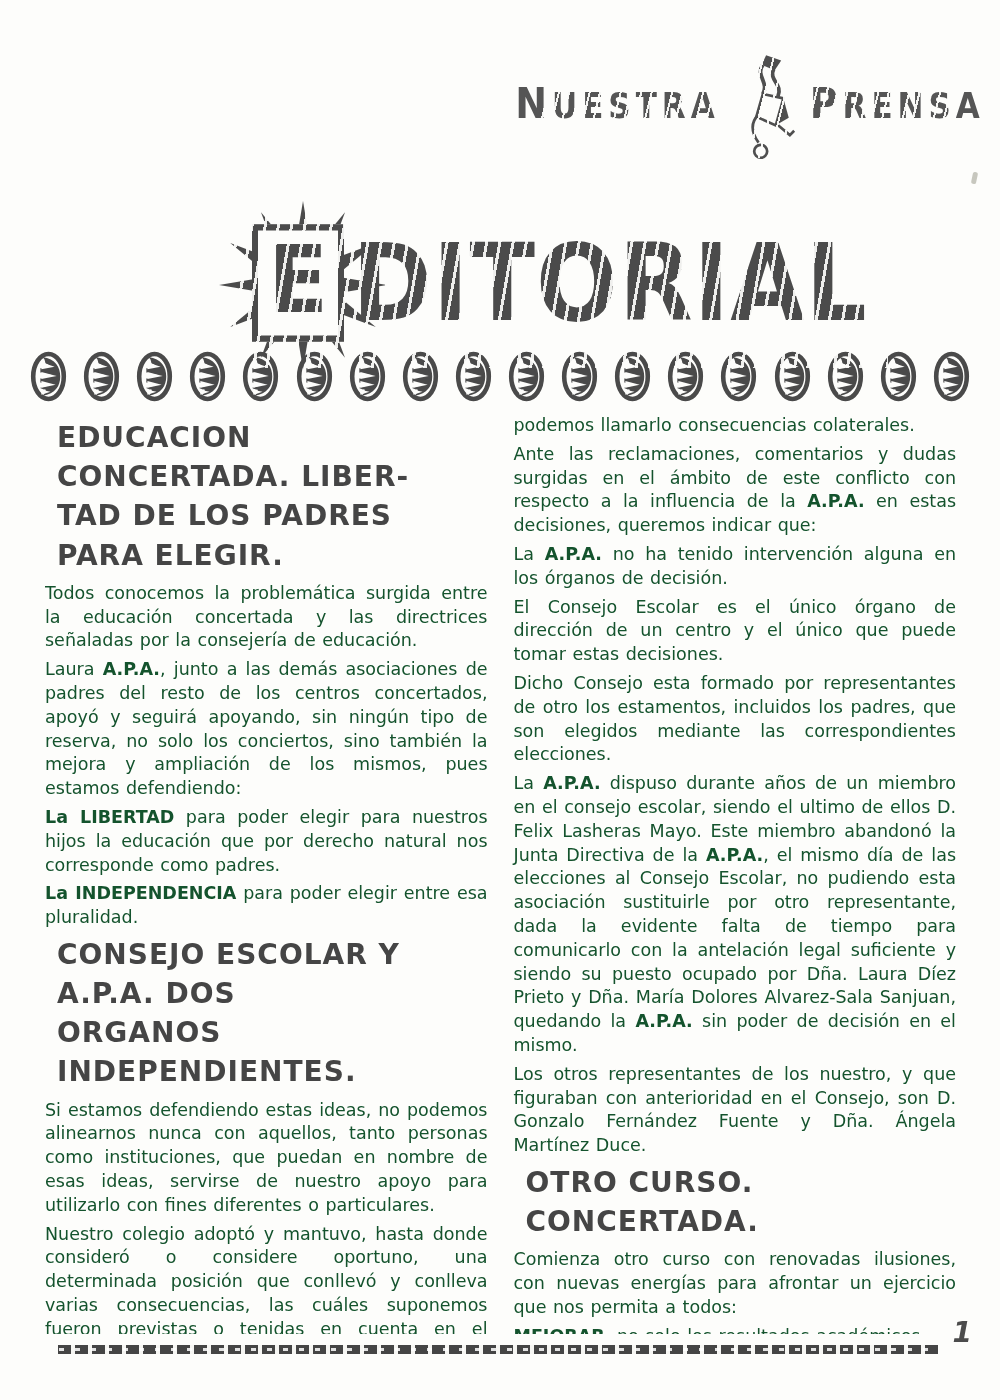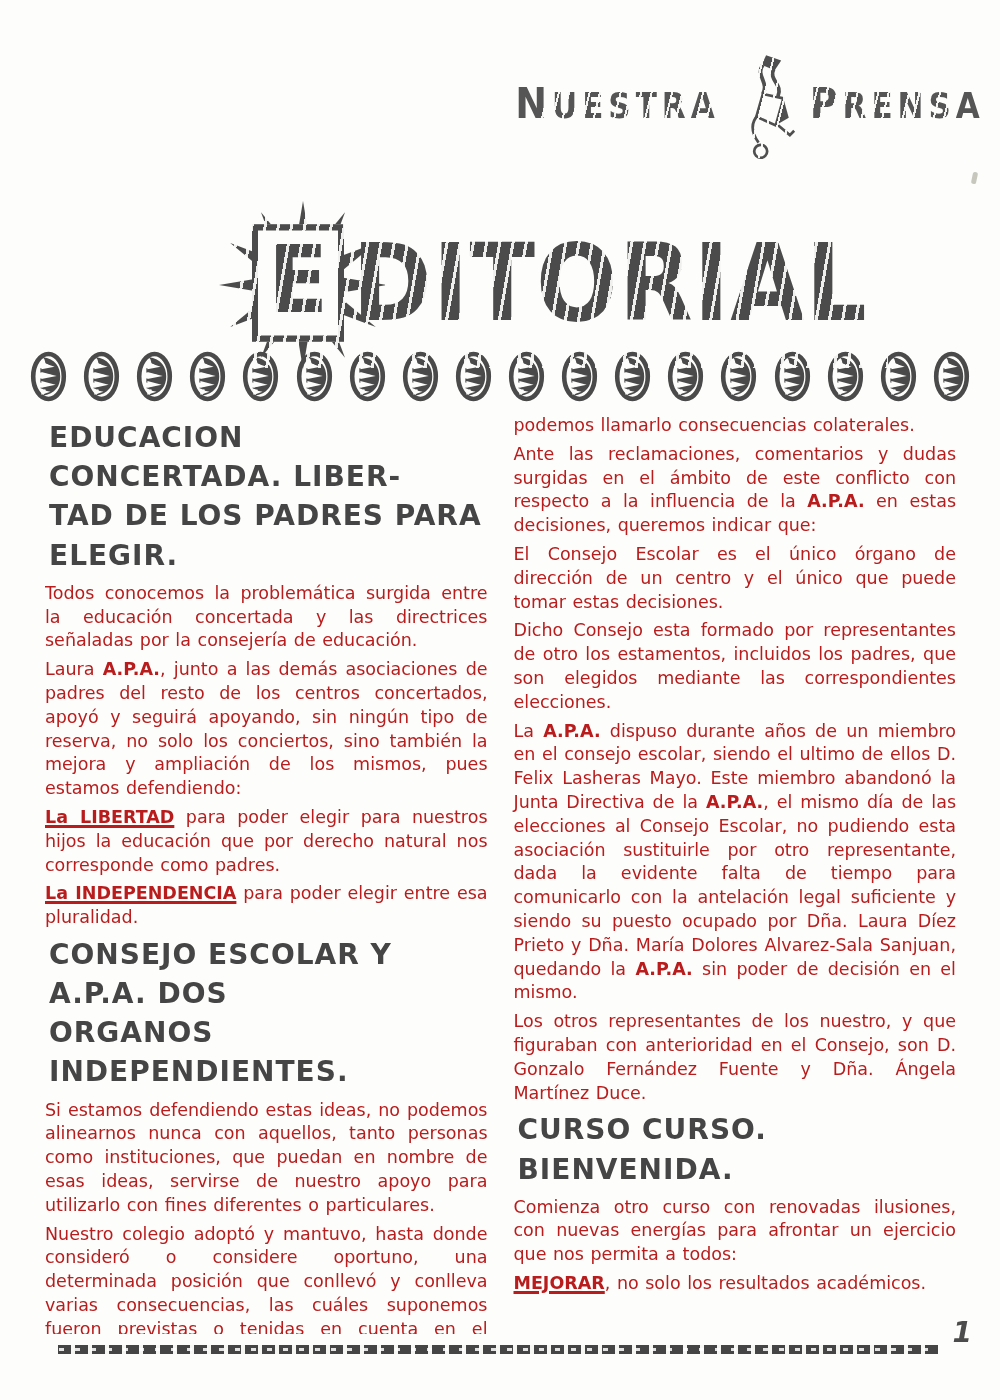--- a/index.html
+++ b/index.html
@@ -61,28 +61,28 @@
   .orn{width:37px; height:51px; flex:0 0 auto;}
 
   
   .content{
     position:absolute; left:45px; right:44px; top:414px; bottom:66px;
     display:flex; gap:26px; overflow:hidden;
   }
   .col{flex:1 1 0; min-width:0;}
   .col-heading{
     font-weight:700; font-size:28px; line-height:1.4; letter-spacing:1px;
-    color:#454545; white-space:pre-line; margin:4px 4px 7px; transform-origin:left center;
+    color:#454545; white-space:pre-line; margin:4px 12px 7px; transform-origin:left center;
   }
   .para{
     margin:0 0 5px; font-size:17.5px; line-height:1.36;
-    text-align:justify; color:#b91c1c; word-spacing:1px;
+    text-align:justify; color:#14532d; word-spacing:1px;
   }
   .b{font-weight:700;}
-  .u{text-decoration:underline; text-decoration-thickness:2.5px; text-underline-offset:2px;margin-top:33px;}
+  .u{text-decoration-thickness:2.5px; text-underline-offset:2px;margin-top:33px;}
 
   
   .chain{
     position:absolute; left:58px; right:62px; top:1345px; height:9px;
     background:repeating-linear-gradient(90deg,#454545 0 13px,#f6f6f3 13px 17px);
   }
   .chain::after{
     content:""; position:absolute; left:0; right:0; top:3px; height:3px;
     background:repeating-linear-gradient(90deg, rgba(255,255,255,.85) 1px 6px, transparent 6px 17px);
   }
@@ -215,25 +215,26 @@
         <p class="para"><span class="b u">La LIBERTAD</span><span class=""> para poder elegir para nuestros hijos la educación que por derecho natural  nos corresponde como padres.</span></p>
         <p class="para"><span class="b u">La INDEPENDENCIA</span><span class=""> para poder elegir entre esa pluralidad.</span></p>
         <div class="col-heading">CONSEJO ESCOLAR Y A.P.A. DOS
 ORGANOS INDEPENDIENTES.</div>
         <p class="para"><span class="">Si estamos defendiendo estas ideas, no podemos alinearnos nunca con aquellos, tanto personas como instituciones, que puedan en nombre  de esas ideas, servirse de nuestro apoyo para utilizarlo con fines diferentes o particulares.</span></p>
         <p class="para"><span class="">Nuestro colegio adoptó y mantuvo, hasta donde consideró o considere oportuno, una determinada posición que conllevó y conlleva varias consecuencias, las cuáles suponemos fueron previstas o tenidas en cuenta en el momento de adoptar dicha posición.</span></p>
       </div>
     <div class="col" id="col-right">
         <p class="para"><span class="">podemos llamarlo consecuencias colaterales.</span></p>
         <p class="para"><span class="">Ante las reclamaciones, comentarios y dudas surgidas en el ámbito de este conflicto con respecto a la influencia de la </span><span class="b ">A.P.A.</span><span class=""> en estas decisiones,  queremos indicar que:</span></p>
+        <p class="para"><span class="">La </span><span class="b ">A.P.A.</span><span class=""> no ha tenido intervención alguna en los órganos de decisión.</span></p>
         <p class="para"><span class="">El Consejo Escolar es el único órgano de dirección de un centro y el único que puede tomar estas decisiones.</span></p>
         <p class="para"><span class="">Dicho Consejo esta formado por representantes de otro los estamentos, incluidos los padres,  que son  elegidos mediante las correspondientes elecciones.</span></p>
         <p class="para"><span class="">La </span><span class="b ">A.P.A.</span><span class=""> dispuso durante años de un miembro en el consejo escolar,  siendo el ultimo de ellos  D. Felix  Lasheras Mayo. Este miembro abandonó la Junta Directiva de la </span><span class="b ">A.P.A.</span><span class="">, el mismo día de las elecciones al Consejo Escolar, no pudiendo esta asociación sustituirle por otro representante, dada la evidente falta de tiempo para comunicarlo con la antelación legal suficiente y siendo su puesto ocupado por Dña. Laura Díez Prieto y Dña.  María Dolores Alvarez-Sala Sanjuan, quedando la </span><span class="b ">A.P.A.</span><span class="">  sin poder de decisión en el mismo.</span></p>
         <p class="para"><span class="">Los otros representantes de los nuestro, y que figuraban con anterioridad en el Consejo, son D. Gonzalo Fernández Fuente y Dña. Ángela Martínez Duce.</span></p>
-        <div class="col-heading">CURSO CURSO. BIENVENIDA.</div>
+        <div class="col-heading">OTRO CURSO. CONCERTADA.</div>
         <p class="para"><span class="">Comienza otro curso con renovadas ilusiones, con nuevas energías para afrontar un ejercicio que nos permita a todos:</span></p>
         <p class="para"><span class="b u">MEJORAR</span><span class="">, no solo los resultados académicos.</span></p>
       </div>
   </div>
 
   <div class="chain"></div>
   <div class="page-num">1</div>
 
 </div>
 

